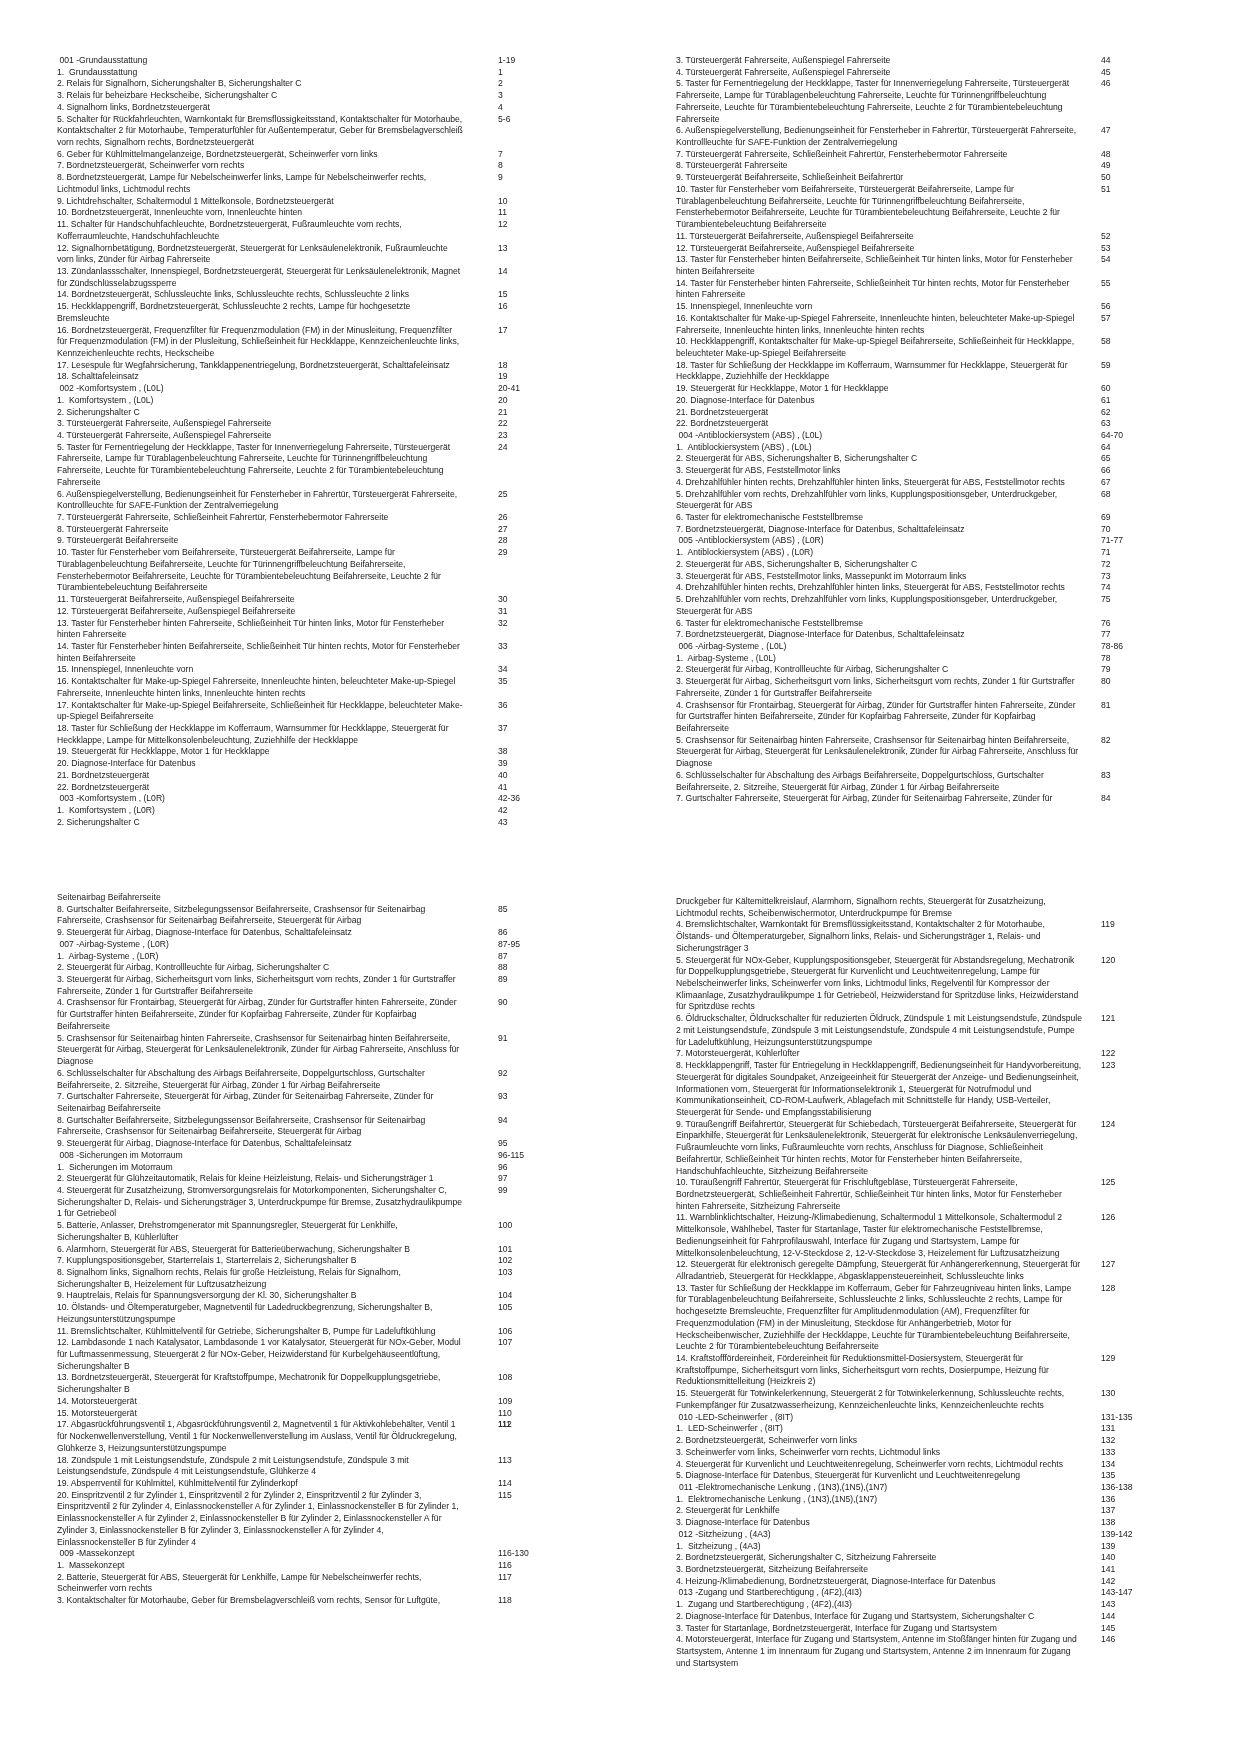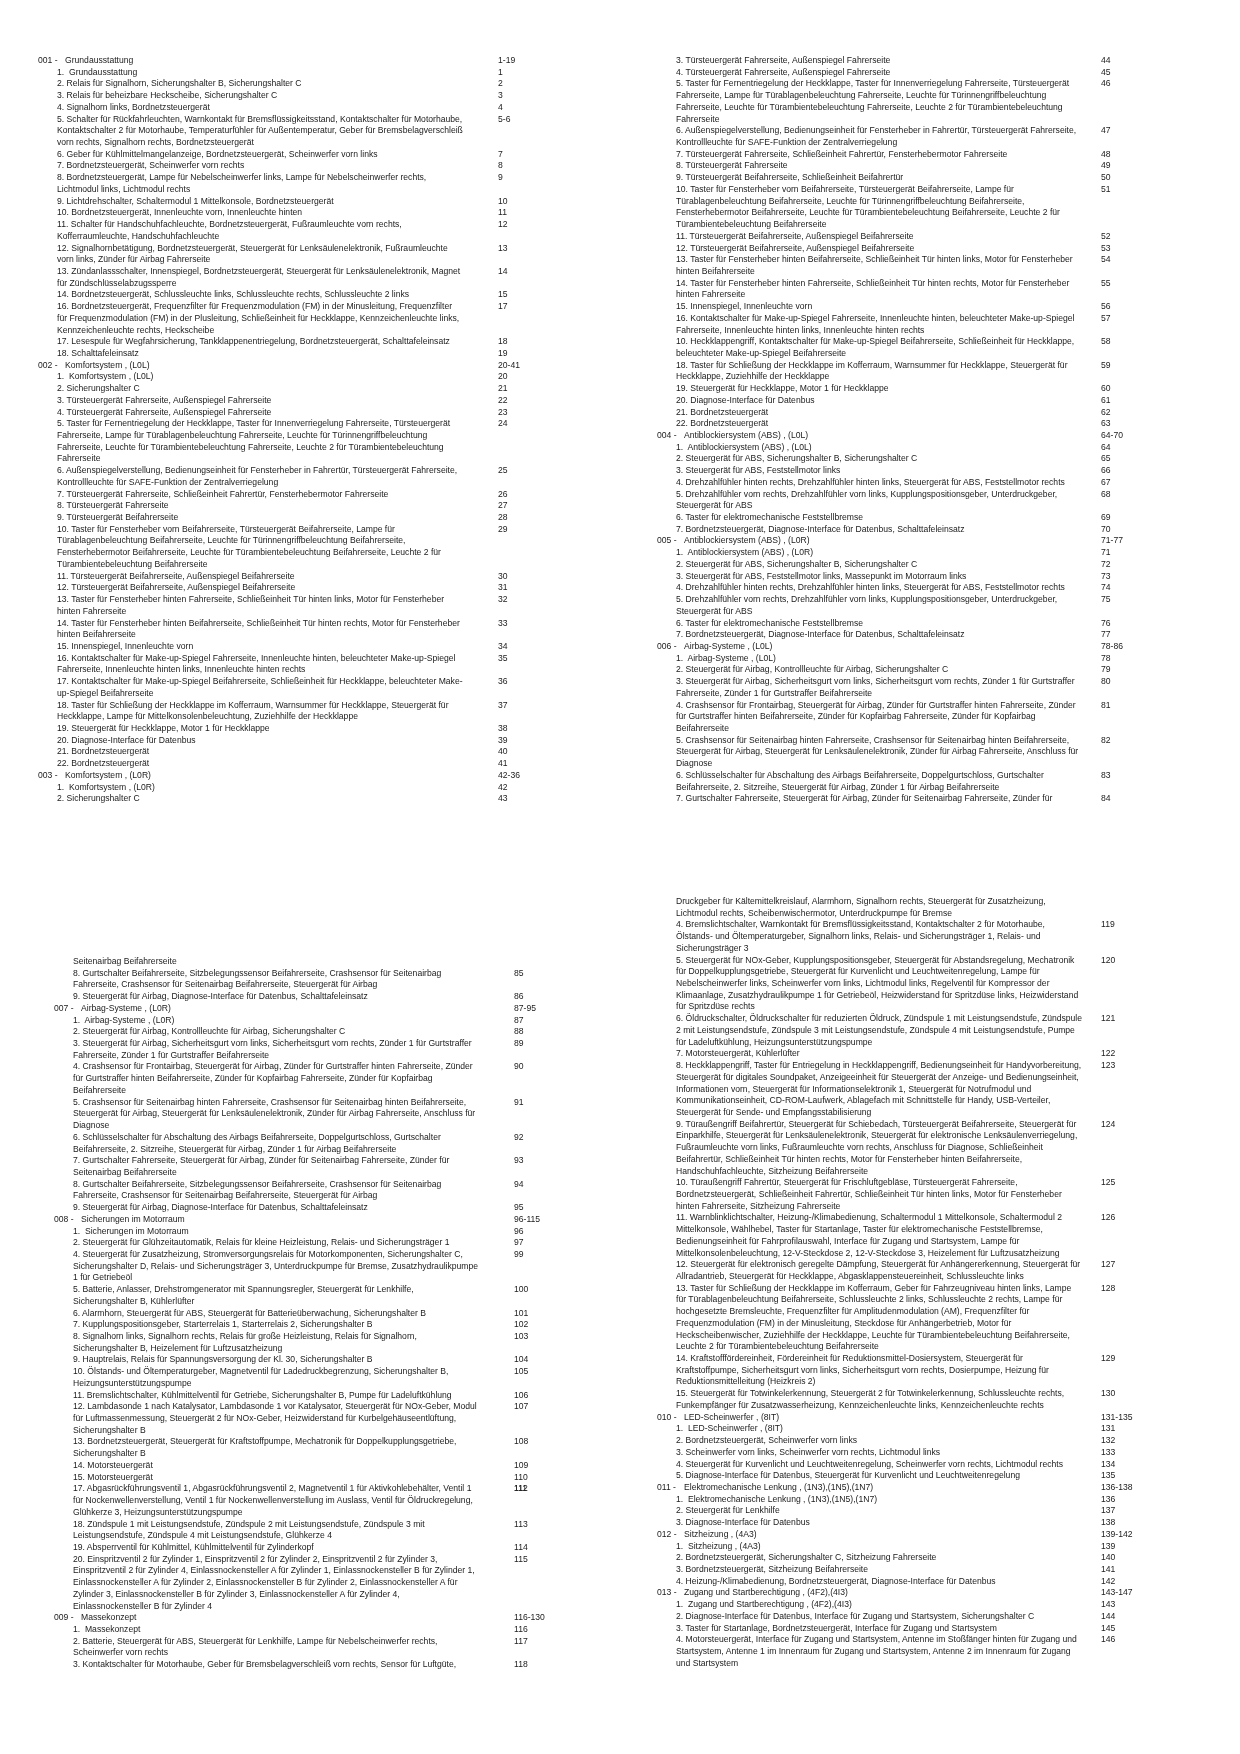--- a/index.html
+++ b/index.html
@@ -26,27 +26,27 @@
     font-size: 8.6px;
     line-height: 11.72px;
   }
   .col .row { position: relative; }
   .col .txt {
     margin-left: 19px;
     width: 407px;
     white-space: pre-wrap;
   }
   .col .row.header .txt { margin-left: 0; width: 427px; }
-  .sec { display: inline-block; width: 27px; }
+  .sec { display: inline-block; width: 41px; text-align: right; }
   .num { position: absolute; top: 0; }
   .col.col-left  .num { left: 460px; }
   .col.col-right .num { left: 444px; }
   #col-tl { left: 38px;  top: 55px;  }
   #col-tr { left: 657px; top: 55px;  }
-  #col-bl { left: 38px;  top: 956px; margin-left: 16px; }
+  #col-bl { left: 38px;  top: 892px; }
   #col-br { left: 657px; top: 896px; }
 </style>
 </head>
 <body>
 
 <div id="page">
   <div id="col-tl" class="col col-left">
       <div class="row header">
         <div class="txt"><span class="sec">001 -</span><span>Grundausstattung</span></div>
         <span class="num">1-19</span>
@@ -101,20 +101,24 @@
       </div>
       <div class="row item">
         <div class="txt">13. Zündanlassschalter, Innenspiegel, Bordnetzsteuergerät, Steuergerät für Lenksäulenelektronik, Magnet für Zündschlüsselabzugssperre</div>
         <span class="num">14</span>
       </div>
       <div class="row item">
         <div class="txt">14. Bordnetzsteuergerät, Schlussleuchte links, Schlussleuchte rechts, Schlussleuchte 2 links</div>
         <span class="num">15</span>
       </div>
       <div class="row item">
+        <div class="txt">15. Heckklappengriff, Bordnetzsteuergerät, Schlussleuchte 2 rechts, Lampe für hochgesetzte Bremsleuchte</div>
+        <span class="num">16</span>
+      </div>
+      <div class="row item">
         <div class="txt">16. Bordnetzsteuergerät, Frequenzfilter für Frequenzmodulation (FM) in der Minusleitung, Frequenzfilter für Frequenzmodulation (FM) in der Plusleitung, Schließeinheit für Heckklappe, Kennzeichenleuchte links, Kennzeichenleuchte rechts, Heckscheibe</div>
         <span class="num">17</span>
       </div>
       <div class="row item">
         <div class="txt">17. Lesespule für Wegfahrsicherung, Tankklappenentriegelung, Bordnetzsteuergerät, Schalttafeleinsatz</div>
         <span class="num">18</span>
       </div>
       <div class="row item">
         <div class="txt">18. Schalttafeleinsatz</div>
         <span class="num">19</span>

